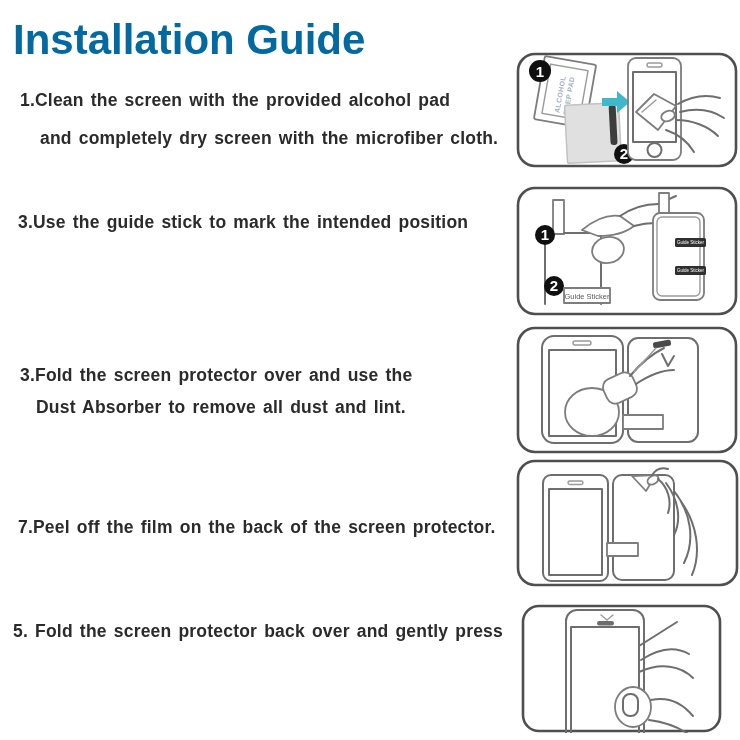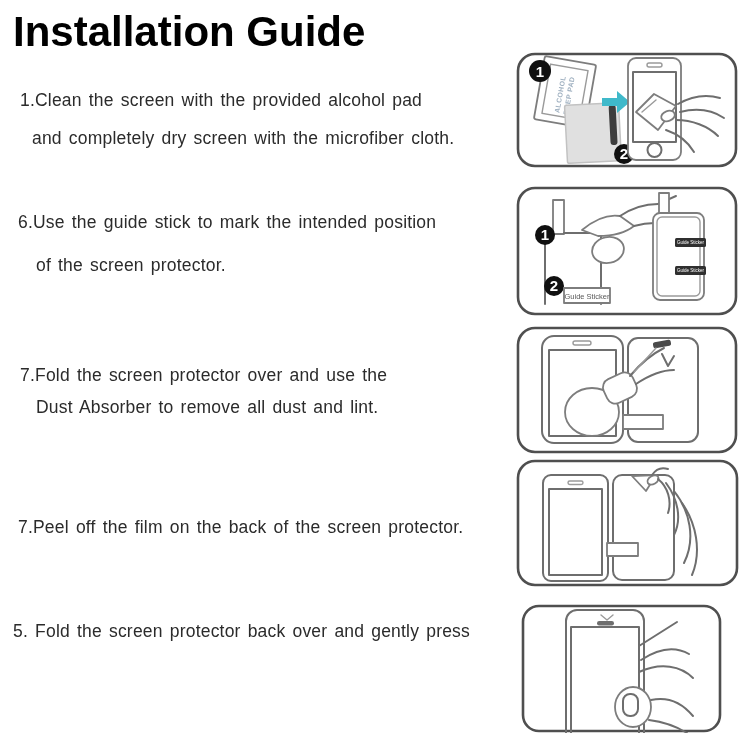--- a/index.html
+++ b/index.html
@@ -1,22 +1,22 @@
 <!DOCTYPE html>
 <html><head>
 <meta charset="utf-8">
 <style>
   html,body{margin:0;padding:0;background:#fff;}
   .canvas{position:relative;width:740px;height:740px;background:#ffffff;overflow:hidden;
           font-family:"Liberation Sans",sans-serif;}
-  .title{position:absolute;left:13px;top:8px;font-size:42px;font-weight:bold;
-         color:#000000;letter-spacing:0px;white-space:nowrap;}
-  .step{position:absolute;font-size:17.5px;font-weight:normal;color:#2b2b2b;
+  .title{position:absolute;left:13px;top:16px;font-size:42px;font-weight:bold;
+         color:#0369a1;letter-spacing:0px;white-space:nowrap;}
+  .step{position:absolute;font-size:17.5px;font-weight:bold;color:#2b2b2b;
         word-spacing:2px;letter-spacing:0.2px;line-height:22px;white-space:nowrap;}
-  .s1{left:20px;top:89px}   .s1 .l2{margin-top:16px;margin-left:12px}
+  .s1{left:20px;top:89px}   .s1 .l2{margin-top:16px;margin-left:20px}
   .s2{left:18px;top:211px}  .s2 .l2{margin-top:21px;margin-left:18px}
   .s3{left:20px;top:364px}  .s3 .l2{margin-top:10px;margin-left:16px}
   .s4{left:18px;top:516px}
   .s5{left:13px;top:620px}  .s5 .l2{margin-top:9px;margin-left:19px}
   .art{position:absolute;}
   .b1{left:516px;top:52px}
   .b2{left:516px;top:186px}
   .b3{left:516px;top:326px}
   .bx4{left:516px;top:459px}
   .b5{left:521px;top:604px}
@@ -33,26 +33,25 @@
 <div class="canvas">
 
   <div class="title">Installation Guide</div>
 
   <div class="step s1">
     <div class="l1">1.Clean the screen with the provided alcohol pad</div>
     <div class="l2">and completely dry screen with the microfiber cloth.</div>
   </div>
 
   <div class="step s2">
-    <div class="l1">6.Use the guide stick to mark the intended position</div>
-    <div class="l2">of the screen protector.</div>
+    <div class="l1">3.Use the guide stick to mark the intended position</div>
   </div>
 
   <div class="step s3">
-    <div class="l1">7.Fold the screen protector over and use the</div>
+    <div class="l1">3.Fold the screen protector over and use the</div>
     <div class="l2">Dust Absorber to remove all dust and lint.</div>
   </div>
 
   <div class="step s4">
     <div class="l1">7.Peel off the film on the back of the screen protector.</div>
   </div>
 
   <div class="step s5">
     <div class="l1">5. Fold the screen protector back over and gently press</div>
   </div>

